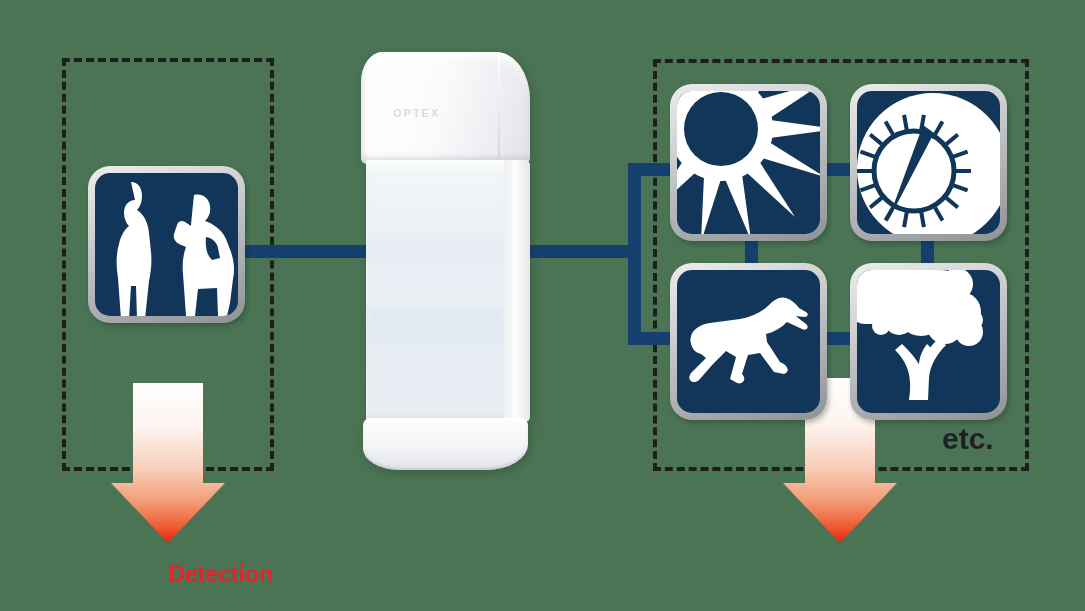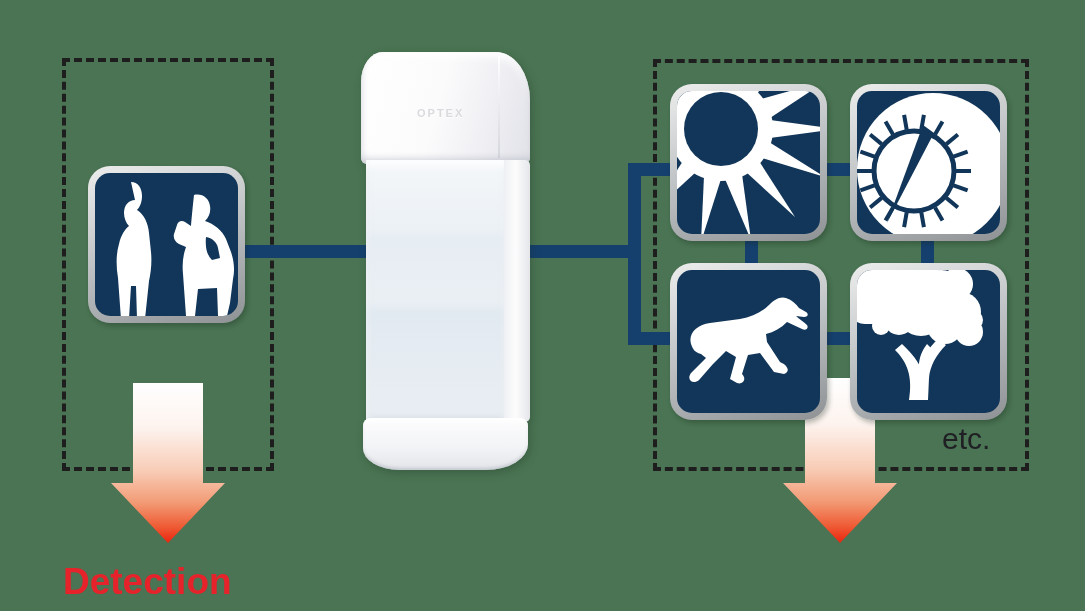--- a/index.html
+++ b/index.html
@@ -39,46 +39,46 @@
   
   .sensor{position:absolute;left:360px;top:52px;width:170px;height:419px;z-index:3;
           filter:drop-shadow(2px 3px 4px rgba(20,40,25,.28));}
   .sensor-cap{position:absolute;left:1px;right:0;top:0;height:112px;
           background:linear-gradient(105deg,#ffffff 0%,#fbfbfc 45%,#f0f0f4 72%,#e1e2e8 100%);
           border-radius:22px 34px 6px 6px / 30px 48px 6px 6px;
           box-shadow:inset 0 -5px 7px rgba(150,156,170,.45), inset 0 5px 8px #ffffff;}
   .sensor-cap::after{content:'';position:absolute;right:30px;top:4px;bottom:6px;width:2px;
           background:linear-gradient(180deg,rgba(255,255,255,.95),rgba(185,190,200,.45));}
   .sensor-brand{position:absolute;left:32px;top:55px;font-size:11px;font-weight:700;
-          letter-spacing:2px;color:#d9dade;text-shadow:0 1px 0 rgba(255,255,255,.85);margin-left:24px;}
+          letter-spacing:2px;color:#d9dade;text-shadow:0 1px 0 rgba(255,255,255,.85);}
   .sensor-lens{position:absolute;left:6px;top:108px;width:140px;height:262px;
           background:linear-gradient(180deg,#f4f7f9 0%,#ecf1f6 26%,#e6edf3 30%,#eaeff4 54%,#e2eaf1 58%,#e9eef3 100%);
           box-shadow:inset 0 6px 8px rgba(255,255,255,.9), inset 0 -4px 6px rgba(190,200,212,.5);}
   .sensor-side{position:absolute;right:0;top:108px;width:26px;height:262px;
           background:linear-gradient(90deg,#eff0f3 0%,#fcfcfd 45%,#e5e6ea 100%);
           border-radius:0 5px 5px 0;}
   .sensor-base{position:absolute;left:3px;right:2px;top:366px;height:52px;
           background:linear-gradient(180deg,#fdfdfe 0%,#f3f4f6 55%,#e3e5e9 100%);
           border-radius:8px 8px 42px 36px / 8px 8px 26px 22px;
           box-shadow:inset 0 3px 4px #ffffff, inset 0 -2px 3px rgba(170,176,188,.55);}
 
   
   .arrow{position:absolute;width:114px;z-index:2;
          background:linear-gradient(180deg,#ffffff 0%,#fdf3ee 28%,#f8ccb6 55%,#f29a74 75%,#ee5a34 90%,#eb2410 100%);}
   .arrow.left-arrow{left:111px;top:383px;height:160px;
          clip-path:polygon(22px 0,92px 0,92px 100px,114px 100px,57px 160px,0 100px,22px 100px);}
   .arrow.right-arrow{left:783px;top:378px;height:165px;
          clip-path:polygon(22px 0,92px 0,92px 105px,114px 105px,57px 165px,0 105px,22px 105px);}
 
   
-  .result-label{position:absolute;z-index:4;font-weight:800;font-size:37px;text-align:left;}
+  .result-label{position:absolute;z-index:4;font-weight:800;font-size:23px;text-align:right;}
   .result-label.detection{left:63px;top:561px;width:210px;color:#e6222b;}
   .result-label.no-detection{left:705px;top:559px;width:270px;color:#1e8bca;}
   .etc-label{position:absolute;left:942px;top:422px;width:70px;z-index:4;
-         font-weight:400;font-size:30px;color:#1f1f24;text-align:left;}
+         font-weight:700;font-size:30px;color:#1f1f24;text-align:left;}
 </style>
 </head>
 <body>
 
 <div class="canvas">
 
   <div class="dashed-box left"></div>
   <div class="dashed-box right"></div>
 
   <div class="connector c-left-h"></div>

